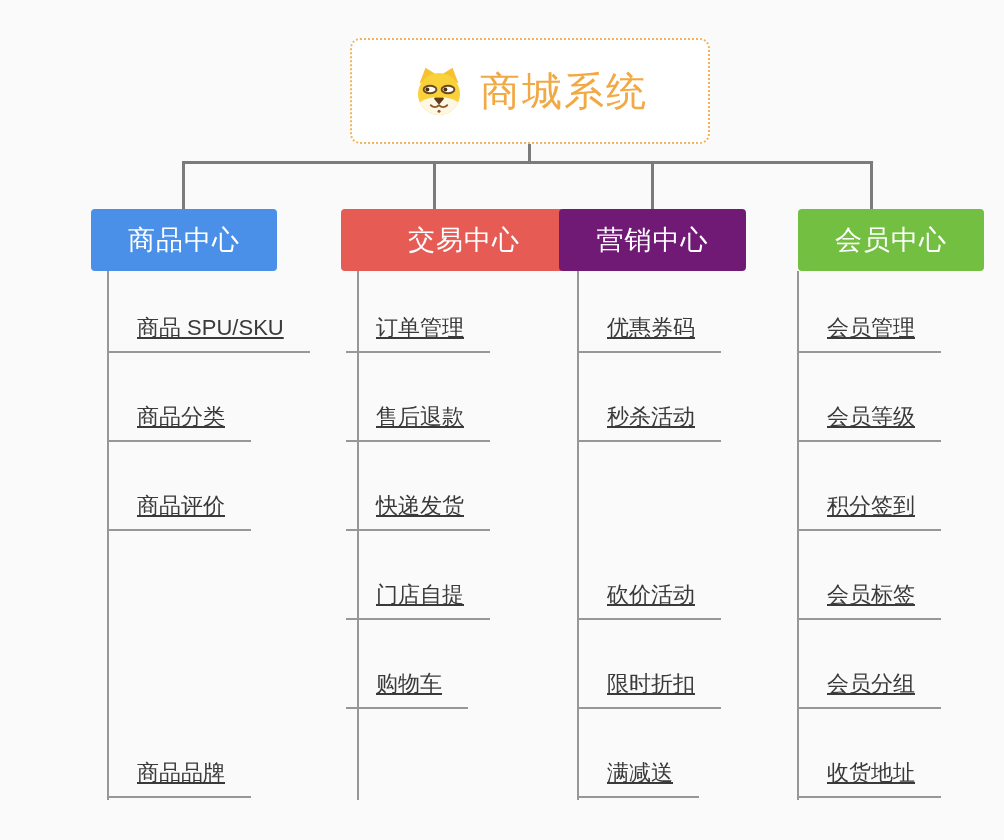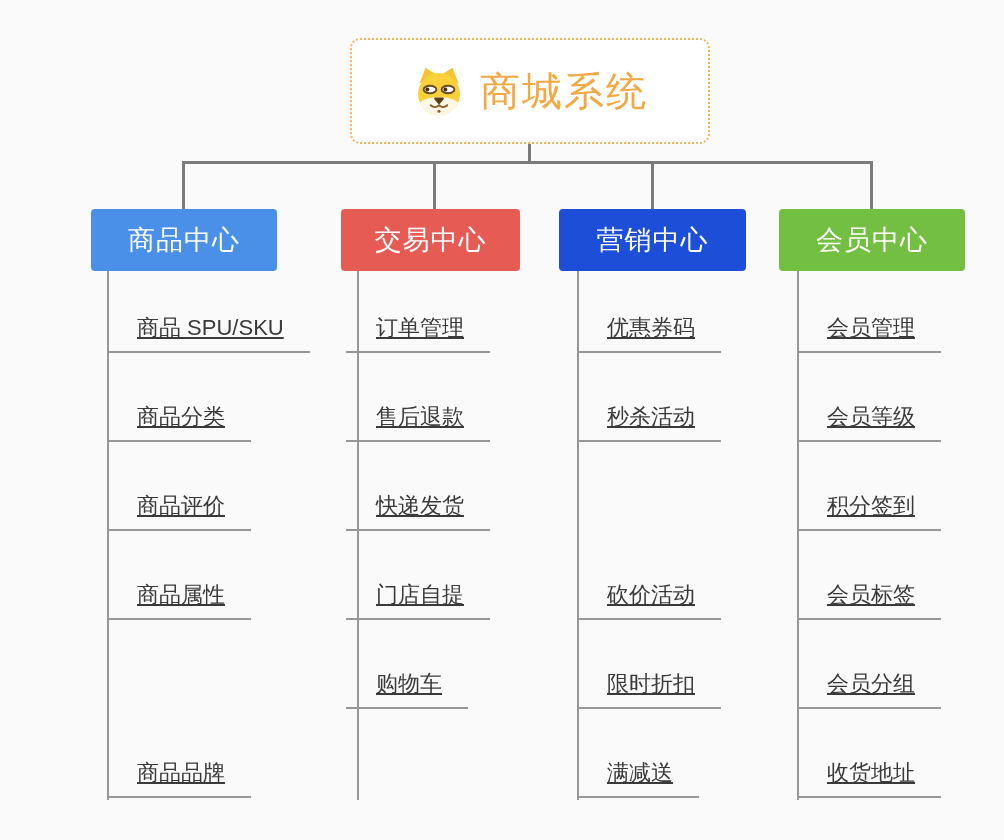--- a/index.html
+++ b/index.html
@@ -22,23 +22,23 @@
   }
   .root-title{font-size:40px;color:#F2A843;font-weight:500;letter-spacing:2px;}
   .dog{display:flex;align-items:center;}
   
   .branch{
     position:absolute;top:209px;height:62px;border-radius:4px;
     display:flex;align-items:center;justify-content:center;
     color:#ffffff;font-size:27px;letter-spacing:1px;cursor:pointer;
   }
   .b0{left:57px;width:186px;background:#4A90E8;}
-  .b1{left:307px;width:179px;background:#E65C55;}
+  .b1{left:307px;width:214px;background:#E65C55;padding-left:16px;}
   .b2{left:525px;width:187px;background:#EFAD42;}
-  .b3{left:745px;width:186px;background:#72BF41;}
+  .b3{left:764px;width:186px;background:#72BF41;}
   
   .vline{position:absolute;top:271px;height:529px;width:2px;background:#979797;}
   .v0{left:73px}.v1{left:323px}.v2{left:543px}.v3{left:763px}
   
   .item{
     position:absolute;padding:0 26px 8px 30px;
     border-bottom:2px solid #979797;
     font-size:22px;line-height:30px;color:#3a3a3a;white-space:nowrap;cursor:pointer;text-decoration:underline;
   }
   .c0{left:73px}.c1{left:312px}.c2{left:543px}.c3{left:763px}
@@ -81,36 +81,35 @@
     </span>
     <span class="root-title">商城系统</span>
   </div>
 
   <div class="branch b0" style="background: rgb(74, 144, 232);">
     <span>商品中心</span>
   </div>
   <div class="branch b1" style="background: rgb(230, 92, 85);">
     <span>交易中心</span>
   </div>
-  <div class="branch b2" style="background: #1d4ed8;">
+  <div class="branch b2" style="background: #701a75;">
     <span>营销中心</span>
   </div>
   <div class="branch b3" style="background: rgb(114, 191, 65);">
     <span>会员中心</span>
   </div>
 
   <div class="vline v0"></div>
   <div class="vline v1"></div>
   <div class="vline v2"></div>
   <div class="vline v3"></div>
 
   <div class="item c0 r0">商品 SPU/SKU</div>
   <div class="item c0 r1">商品分类</div>
   <div class="item c0 r2">商品评价</div>
-  <div class="item c0 r3">商品属性</div>
   <div class="item c0 r5">商品品牌</div>
 
   <div class="item c1 r0">订单管理</div>
   <div class="item c1 r1">售后退款</div>
   <div class="item c1 r2">快递发货</div>
   <div class="item c1 r3">门店自提</div>
   <div class="item c1 r4">购物车</div>
 
   <div class="item c2 r0">优惠券码</div>
   <div class="item c2 r1">秒杀活动</div>

